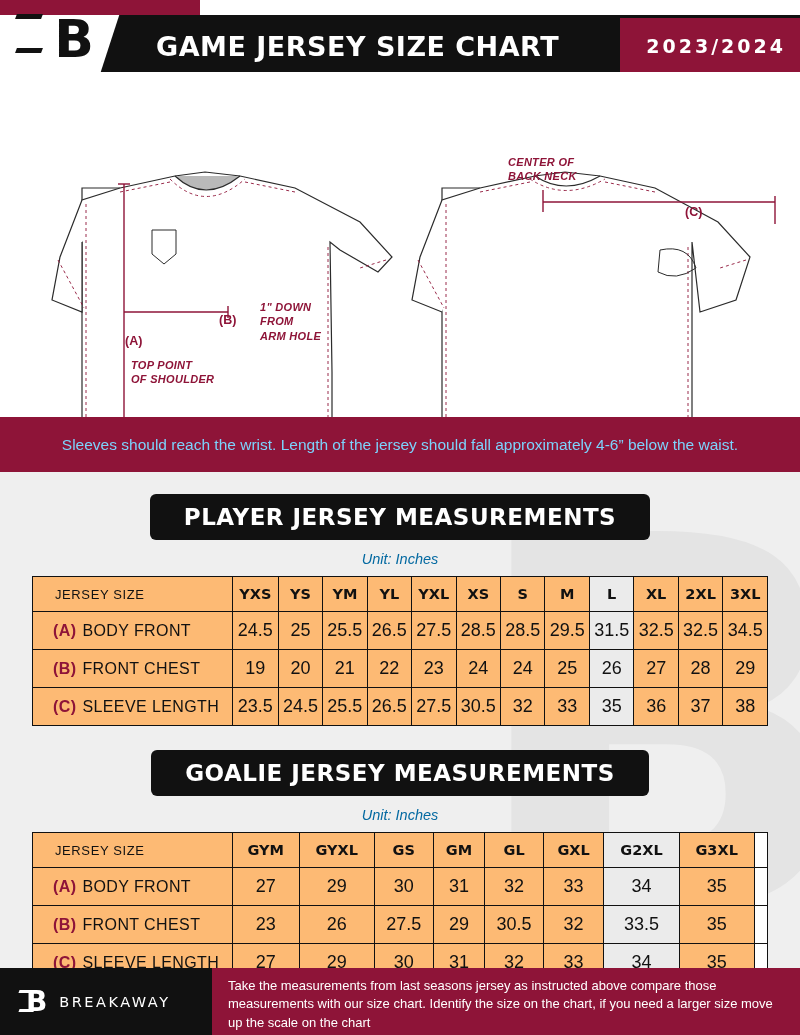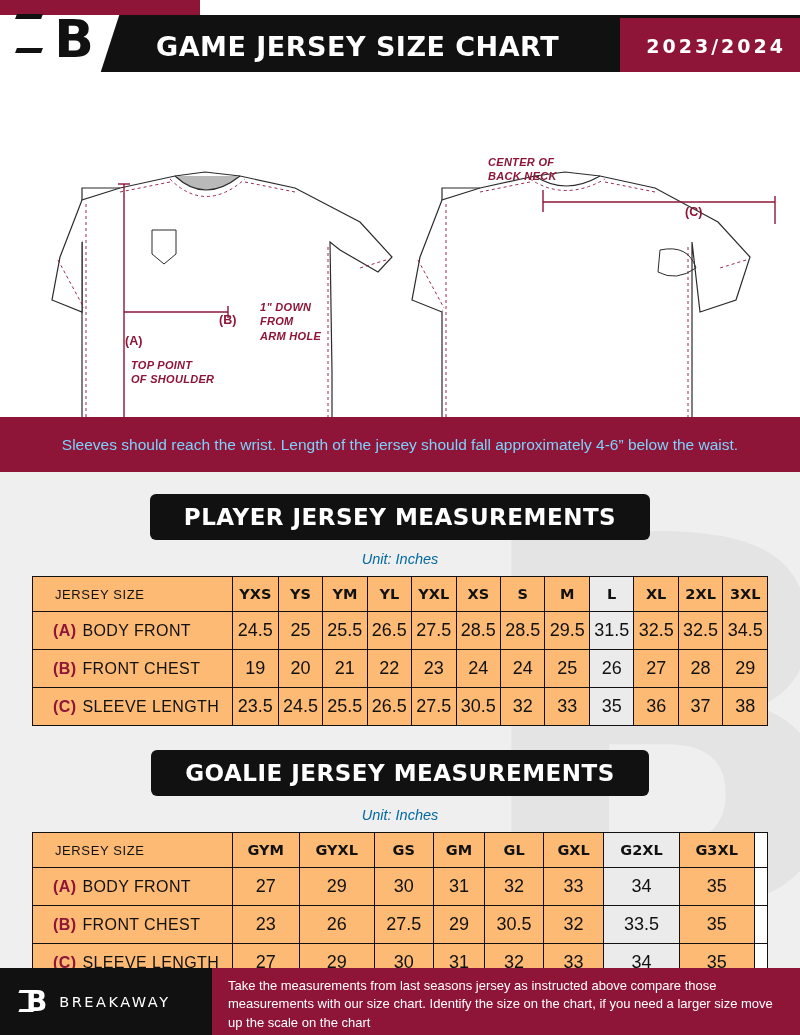--- a/index.html
+++ b/index.html
@@ -327,21 +327,21 @@
         <path d="M660 178 q28 -6 36 18 q-20 14 -38 4 z"></path>
       </g>
 
       <g stroke="#8e1438" stroke-width="1.4" fill="none">
         <line x1="543" y1="118" x2="543" y2="140"></line>
         <line x1="543" y1="130" x2="775" y2="130"></line>
         <line x1="775" y1="124" x2="775" y2="152"></line>
       </g>
     </svg>
 
-    <div class="dtext" style="left:488px; top:83px;">CENTER OF<br>BACK NECK</div>
+    <div class="dtext" style="left:508px; top:83px;">CENTER OF<br>BACK NECK</div>
     <div class="dtext" style="left:260px; top:228px;">1" DOWN<br>FROM<br>ARM HOLE</div>
     <div class="dtext" style="left:131px; top:286px;">TOP POINT<br>OF SHOULDER</div>
     <div class="dtag" style="left:125px; top:262px;">(A)</div>
     <div class="dtag" style="left:219px; top:241px;">(B)</div>
     <div class="dtag" style="left:685px; top:133px;">(C)</div>
   </div>
 
   <div class="note-bar">Sleeves should reach the wrist. Length of the jersey should fall approximately 4-6” below the waist.</div>
 
   <div class="section">

